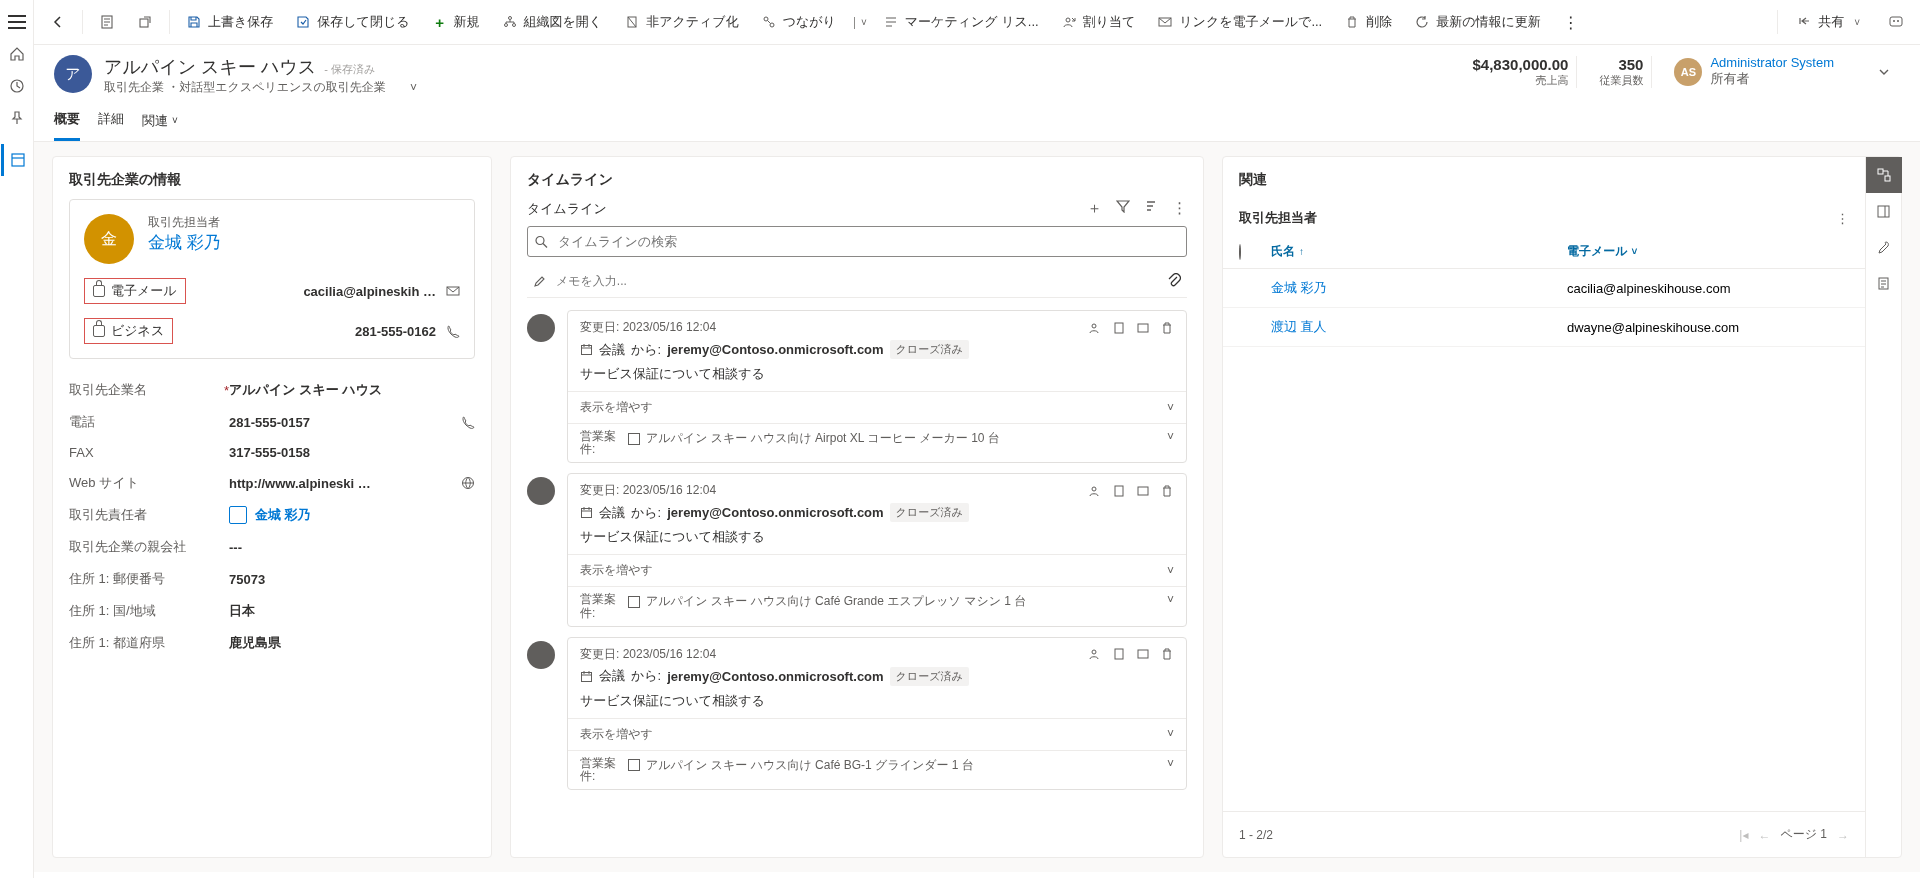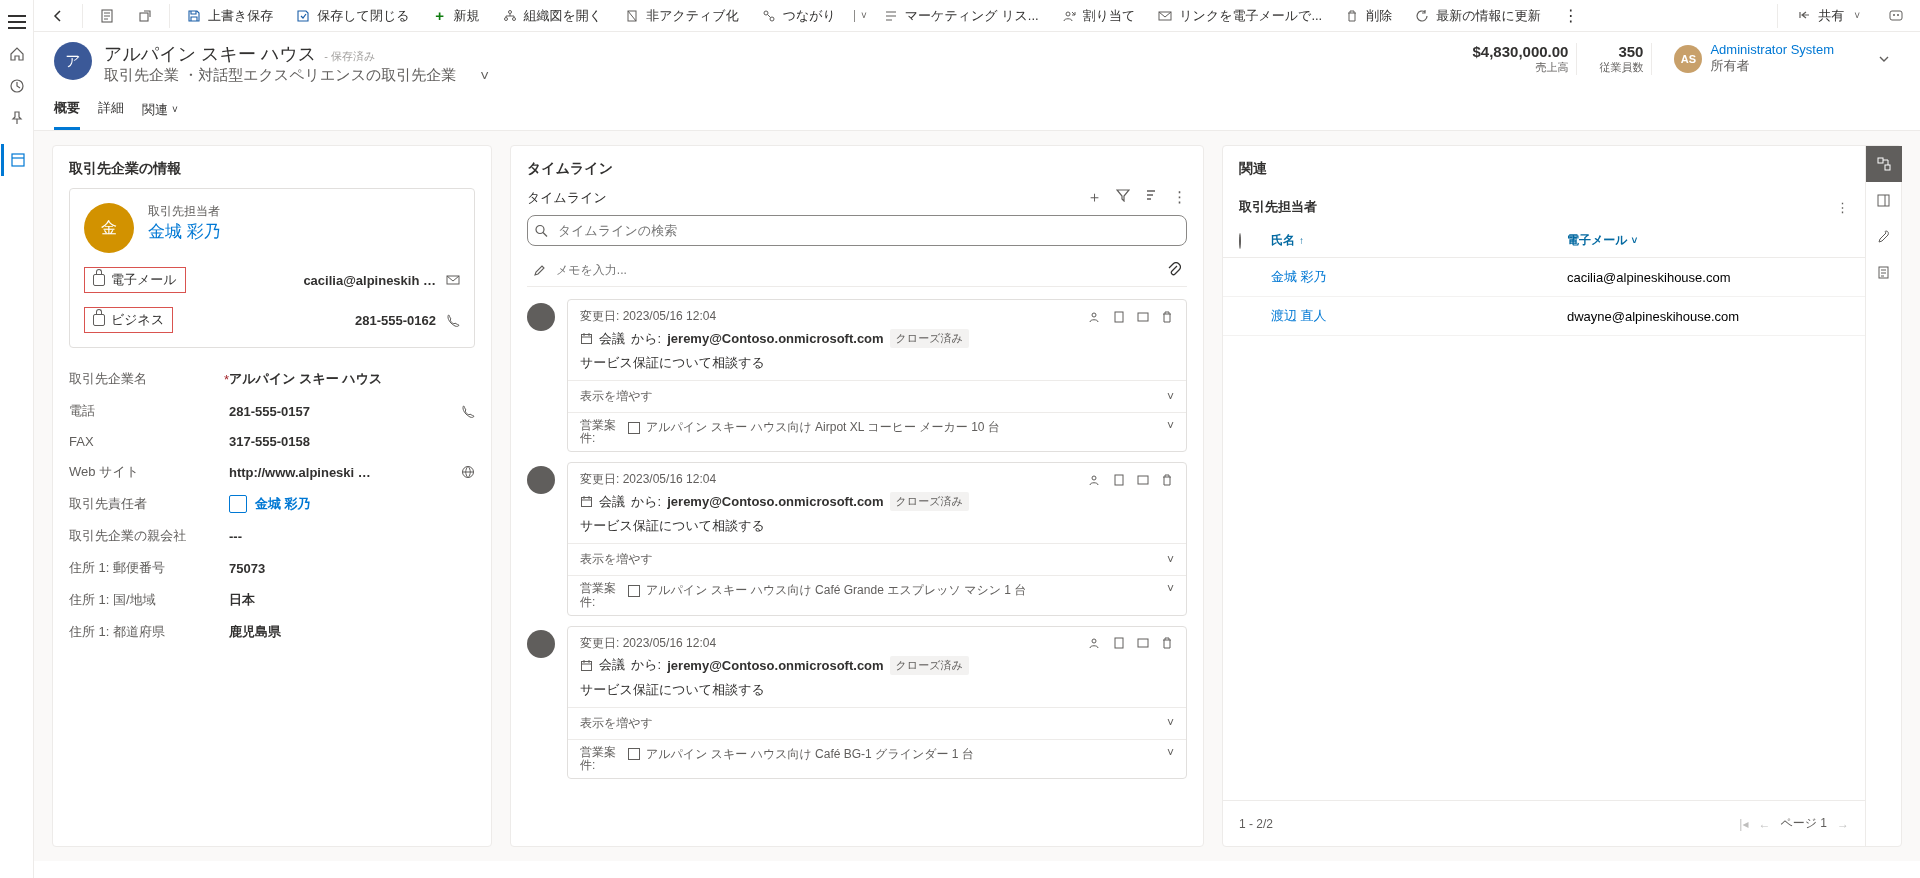--- a/index.html
+++ b/index.html
@@ -1,19 +1,19 @@
 <!DOCTYPE html>
 <html><head>
 <meta charset="utf-8">
 <style>
 * { margin: 0; padding: 0; box-sizing: border-box; font-family: "Segoe UI", "Yu Gothic UI", Meiryo, sans-serif; }
 body { background: #fff; font-size: 13px; color: #323130; overflow: hidden; }
 
 
-.topbar { display: flex; align-items: center; height: 32px; border-bottom: 1px solid #edebe9; padding: 0 6px; gap: 2px; }
+.topbar { display: flex; align-items: center; height: 45px; border-bottom: 1px solid #edebe9; padding: 0 6px; gap: 2px; }
 .cmd { display: flex; align-items: center; gap: 6px; padding: 6px 10px; cursor: pointer; color: #323130; border-radius: 2px; white-space: nowrap; }
 .cmd .ico { width: 16px; height: 16px; display: inline-flex; align-items: center; justify-content: center; }
 .vsep { width: 1px; height: 24px; background: #edebe9; margin: 0 4px; }
 .top-right { margin-left: auto; display: flex; align-items: center; gap: 4px; }
 .topbar .chev { color: #605e5c; font-size: 10px; padding: 0 4px; }
 
 
 .leftrail { position: fixed; left: 0; top: 0; bottom: 0; width: 34px; border-right: 1px solid #edebe9; background: #fff; display: flex; flex-direction: column; align-items: center; padding-top: 6px; }
 .leftrail .ritem { width: 32px; height: 32px; display: flex; align-items: center; justify-content: center; cursor: pointer; color: #605e5c; }
 .leftrail .ritem.active { border-left: 3px solid #0078d4; }
@@ -23,21 +23,21 @@
 
 .main { margin-left: 34px; }
 
 
 .header { display: flex; align-items: flex-start; padding: 10px 20px 0 20px; }
 .avatar { width: 38px; height: 38px; border-radius: 50%; background: #3b5998; color: #fff; display: flex; align-items: center; justify-content: center; font-size: 15px; margin-right: 12px; }
 .title-wrap { display: flex; flex-direction: column; }
 .title-line { display: flex; align-items: baseline; gap: 8px; }
 .title { font-size: 18px; font-weight: 400; }
 .saved { font-size: 11px; color: #a19f9d; }
-.subtitle { font-size: 15px; color: #605e5c; display: flex; align-items: center; gap: 24px; }
+.subtitle { font-size: 12px; color: #605e5c; display: flex; align-items: center; gap: 24px; }
 
 .header-right { margin-left: auto; display: flex; align-items: center; gap: 22px; }
 .kpi { text-align: right; padding-right: 8px; border-right: 1px solid #edebe9; }
 .kpi:last-of-type { border-right: none; }
 .kpi .v { font-size: 15px; font-weight: 600; }
 .kpi .l { font-size: 11px; color: #605e5c; }
 .owner { display: flex; align-items: center; gap: 8px; padding-right: 12px; }
 .owner-avatar { width: 28px; height: 28px; border-radius: 50%; background: #c8a06a; color: #fff; display: flex; align-items: center; justify-content: center; font-size: 11px; font-weight: 600; }
 .owner-name { color: #0078d4; font-size: 13px; }
 .owner-lbl { font-size: 13px; color: #605e5c; }
@@ -78,21 +78,21 @@
 .req { color: #a4262c; }
 .field-value { font-size: 13px; font-weight: 600; display: flex; align-items: center; gap: 8px; flex: 1; }
 .field-link { color: #0078d4; font-weight: 600; }
 .inline-avatar { width: 18px; height: 18px; border: 1.2px solid #0078d4; border-radius: 2px; background: #fff; }
 
 
 .tl-head { display: flex; align-items: center; justify-content: space-between; margin-bottom: 8px; }
 .tl-head .actions { display: flex; gap: 14px; color: #605e5c; }
 .tl-head .actions span { cursor: pointer; font-size: 15px; }
 .search-box { position: relative; margin-bottom: 8px; }
-.search-box input { width: 100%; padding: 7px 10px 7px 30px; border: 1px solid #8a8886; border-radius: 8px; font-size: 13px; }
+.search-box input { width: 100%; padding: 7px 10px 7px 30px; border: 1px solid #8a8886; border-radius: 3px; font-size: 13px; }
 .search-box .srch { position: absolute; left: 8px; top: 50%; transform: translateY(-50%); color: #605e5c; }
 .note-box { display: flex; align-items: center; gap: 10px; padding: 8px 6px; border-bottom: 1px solid #edebe9; color: #605e5c; margin-bottom: 12px; }
 .note-box input { flex: 1; border: none; font-size: 12px; outline: none; }
 .attach { cursor: pointer; font-size: 15px; }
 
 .tl-list { display: flex; flex-direction: column; gap: 10px; }
 .tl-item { display: flex; gap: 12px; }
 .tl-avatar { width: 28px; height: 28px; border-radius: 50%; background: #605e5c; flex-shrink: 0; margin-top: 4px; }
 .tl-body { flex: 1; border: 1px solid #e1dfdd; border-radius: 4px; }
 .tl-row1 { display: flex; align-items: center; justify-content: space-between; padding: 8px 12px 4px 12px; font-size: 12px; color: #605e5c; }

